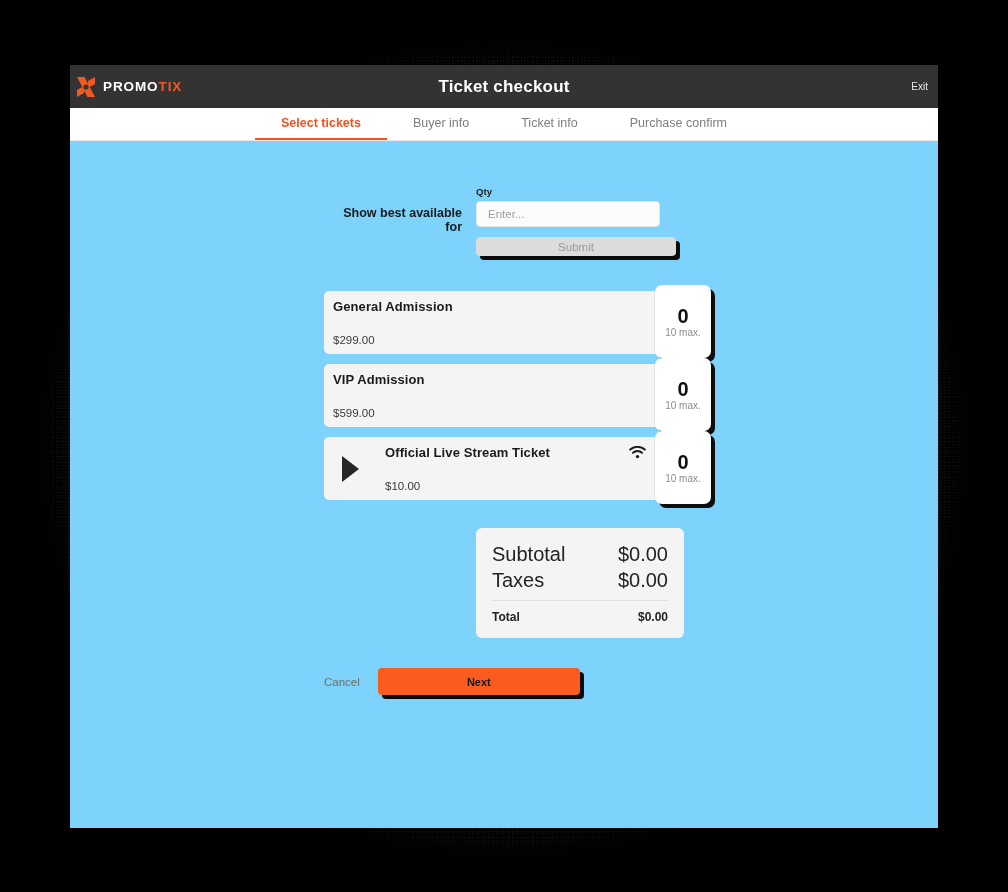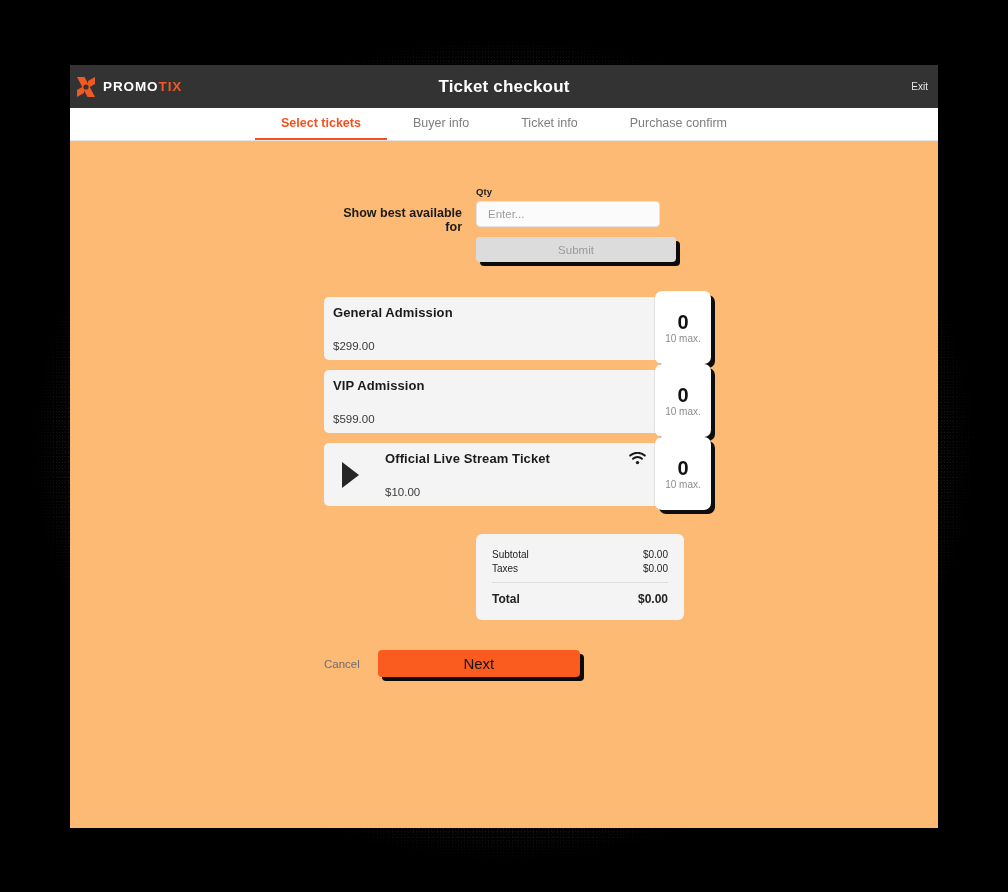--- a/index.html
+++ b/index.html
@@ -30,21 +30,21 @@
     -webkit-mask-image: radial-gradient(closest-side, #000 62%, rgba(0,0,0,.45) 82%, rgba(0,0,0,0) 100%);
     mask-image: radial-gradient(closest-side, #000 62%, rgba(0,0,0,.45) 82%, rgba(0,0,0,0) 100%);
     opacity: .95;
   }
 
   
   #page {
     position: absolute;
     left: 70px; top: 65px;
     width: 868px; height: 763px;
-    background: #fdba74;
+    background: #7dd3fc;
     overflow: hidden;
   }
 
   
   #appbar {
     position: relative;
     height: 43px;
     background: #333333;
     display: flex;
     align-items: center;
@@ -116,21 +116,21 @@
     background: #fbfbfb;
     padding: 0 11px;
     font-size: 11.5px; color: #3a3a3a;
     font-family: inherit;
     outline: none;
   }
   .qty-input::placeholder { color: #9d9d9d; }
 
   .submit-btn {
     margin-top: 10px;
-    width: 200px; height: 25px;
+    width: 200px; height: 19px;
     background: #dcdcdc;
     border: none; border-radius: 4px;
     color: #9a9a9a; font-size: 11.5px;
     box-shadow: 4px 4px 0 #0b0b0b;
     cursor: pointer; font-family: inherit;
   }
 
   
   .tickets { margin-top: 35px; }
   .ticket-row {
@@ -197,40 +197,40 @@
   
   .totals-wrap { display: flex; justify-content: flex-end; margin-top: 28px; }
   .totals {
     width: 208px;
     background: #f4f4f4;
     border-radius: 6px;
     padding: 15px 16px 14px 16px;
   }
   .tot-line {
     display: flex; justify-content: space-between; align-items: baseline;
-    font-size: 10px; color: #232323; margin-bottom: 3px;
+    font-size: 20px; color: #232323; margin-bottom: 3px;
   }
   .tot-div { height: 1px; background: #dedede; margin: 8px 0 9px 0; }
   .tot-line.grand { font-size: 12px; font-weight: bold; margin-bottom: 0; }
 
   
   .actions {
     display: flex; align-items: center; justify-content: flex-start;
     margin-top: 30px;
   }
   .cancel-btn {
     font-size: 11.5px; color: #6d6d6d;
     background: none; border: none; cursor: pointer;
     margin-right: 18px; font-family: inherit;
   }
   .next-btn {
     width: 202px; height: 27px;
     background: #fa5b1e;
     border: none; border-radius: 4px;
-    color: #161616; font-size: 15px; font-weight: normal;
+    color: #161616; font-size: 11px; font-weight: bold;
     box-shadow: 4px 4px 0 #0b0b0b;
     cursor: pointer; font-family: inherit;
   }
 </style>
 </head>
 <body>
 
 <div id="frame">
   <div id="bezel"></div>
 

